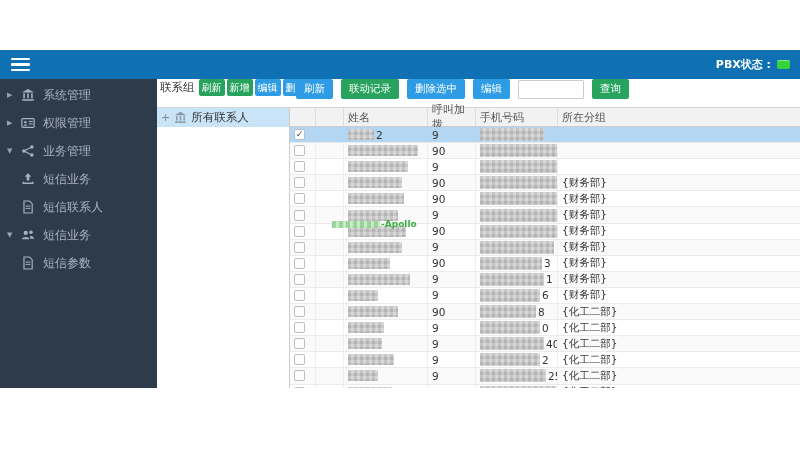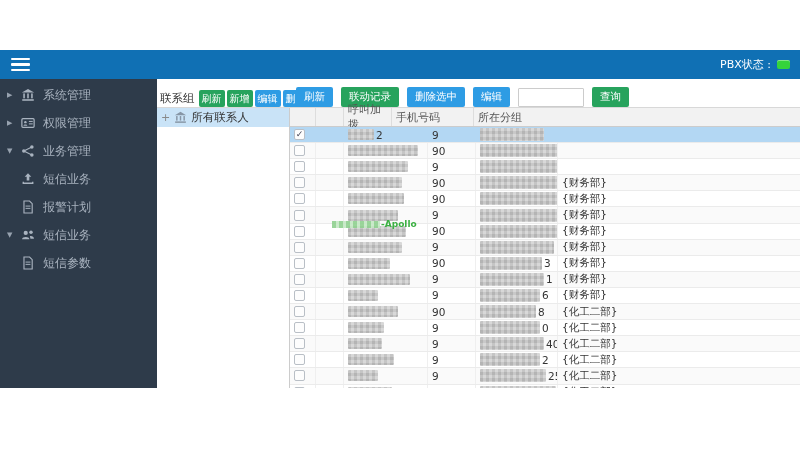--- a/index.html
+++ b/index.html
@@ -11,35 +11,35 @@
   html,body{margin:0;padding:0;background:#fff;
     font-family:"DejaVu Sans","Liberation Sans",sans-serif;}
   .page{position:relative;width:800px;height:452px;overflow:hidden;background:#fff}
   .app{position:absolute;top:50px;left:0;width:800px;height:338px;background:#fff}
 
   
   .topbar{height:29px;background:var(--header-blue);display:flex;align-items:center;color:#fff}
   .hamburger{width:19px;margin-left:11px;cursor:pointer}
   .hamburger span{display:block;height:2.5px;background:#fff;margin:3px 0;border-radius:1px}
   .app-title{font-weight:bold;font-size:13.5px;margin-left:10px;letter-spacing:.5px}
-  .pbx{margin-left:auto;margin-right:10px;font-size:11px;font-weight:normal;display:flex;align-items:center;gap:6px}
+  .pbx{margin-left:auto;margin-right:10px;font-size:11px;font-weight:bold;display:flex;align-items:center;gap:6px}
   .pbx-dot{width:13px;height:9px;background:var(--pbx-green);border-radius:2px;display:inline-block;box-shadow:inset 0 1px 0 rgba(255,255,255,.4)}
 
   
   .body{display:flex;height:309px}
   .sidebar{width:157px;flex:none;background:var(--sidebar-bg);padding-top:2px}
   .side-item{display:flex;align-items:center;height:28px;color:#a9b3bf;font-size:12px;cursor:pointer}
   .side-item .caret{width:11px;font-size:7px;margin-left:7px;color:#97a2af;flex:none}
   .side-item.lvl2{padding-left:18px}
   .sicon{width:14px;height:14px;margin:0 8px 0 3px;display:inline-flex;flex:none}
   .sicon svg{width:14px;height:14px;fill:currentColor;stroke-linecap:round}
   .side-item.active{background:var(--sidebar-active);border-left:3px solid var(--sidebar-accent);color:#d7dde3;padding-left:15px}
 
   .main{flex:1;display:flex;flex-direction:column;min-width:0}
-  .toolbar{height:28px;display:flex;align-items:flex-end;background:#fff;flex:none}
+  .toolbar{height:28px;display:flex;align-items:flex-start;background:#fff;flex:none}
   .toolbar-left{width:133px;flex:none;display:flex;align-items:center;padding-left:3px;gap:2px}
   .grp-label{font-size:11.5px;color:#333;margin-right:2px;white-space:nowrap}
   .btn{border:none;color:#fff;border-radius:2px;cursor:pointer;font-family:inherit;white-space:nowrap}
   .btn.small{font-size:10px;height:17px;padding:0 3px;min-width:24px}
   .btn.large{font-size:10.5px;height:20px;padding:0 8px;margin-right:8px}
   .btn.green{background:var(--green)} .btn.blue{background:var(--blue)}
   .toolbar-right{flex:1;display:flex;align-items:center;padding-left:6px}
   .search-input{width:66px;height:19px;border:1px solid #ccc;margin:0 8px 0 0;font-size:11px;padding:0 3px;border-radius:1px}
   .btn.query{margin-right:0}
 
@@ -143,21 +143,21 @@
             <span>短信业务</span>
           </div>
           <div class="side-item lvl2">
             <span class="sicon">
               <svg viewBox="0 0 16 16">
                 <path d="M3.4 1.2h6.4l3 3v10.6H3.4z" fill="none" stroke="currentColor" stroke-width="1.3"></path>
                 <rect x="5.2" y="6.4" width="5.6" height="1.1"></rect>
                 <rect x="5.2" y="9" width="5.6" height="1.1"></rect>
               </svg>
             </span>
-            <span>报警计划</span>
+            <span>短信联系人</span>
           </div>
           <div class="side-item lvl1">
             <span class="caret">▼</span>
             <span class="sicon">
               <svg viewBox="0 0 16 16">
                 <circle cx="5.4" cy="5.6" r="2.4"></circle>
                 <path d="M1.2 12.8c0-3.4 8.4-3.4 8.4 0z"></path>
                 <circle cx="11.4" cy="4.8" r="2"></circle>
                 <path d="M10.2 9.3c2.2-.5 4.6.7 4.6 3.1h-4z"></path>
               </svg>
@@ -213,20 +213,21 @@
                   </svg>
                 </span>
               <span>所有联系人</span>
             </div>
           </div>
 
           <div class="table-area">
             <div class="thead" id="thead">
                 <div class="th c0"></div>
                 <div class="th c1"></div>
+                <div class="th c2">姓名</div>
                 <div class="th c3">呼叫加拨</div>
                 <div class="th c4">手机号码</div>
                 <div class="th c5">所在分组</div>
               </div>
             <div class="tbody" id="tbody">
                 <div class="tr selected">
                   <div class="td c0">
                     <span class="cb checked">✓</span>
                   </div>
                   <div class="td c1"></div>

